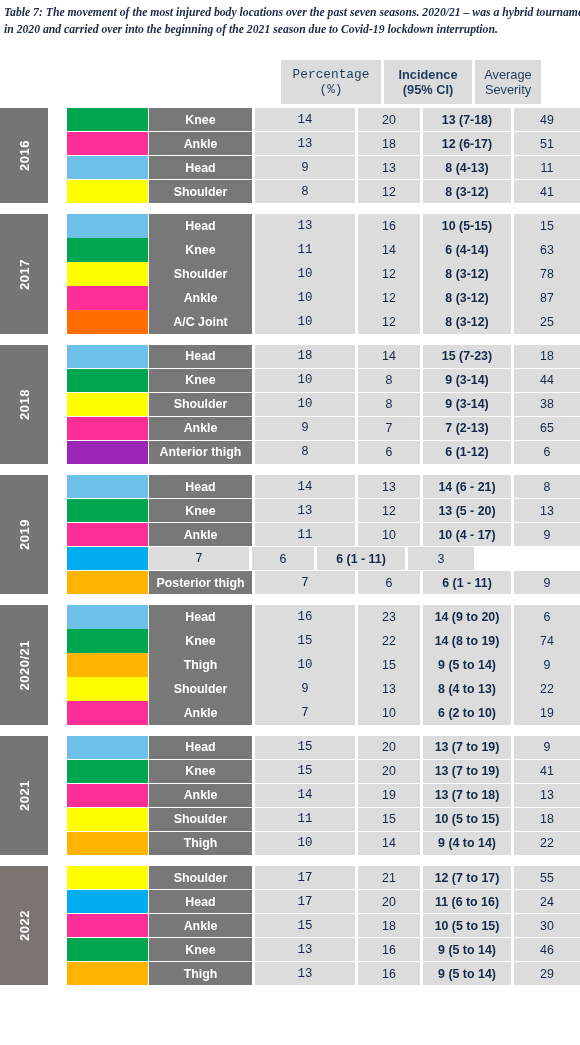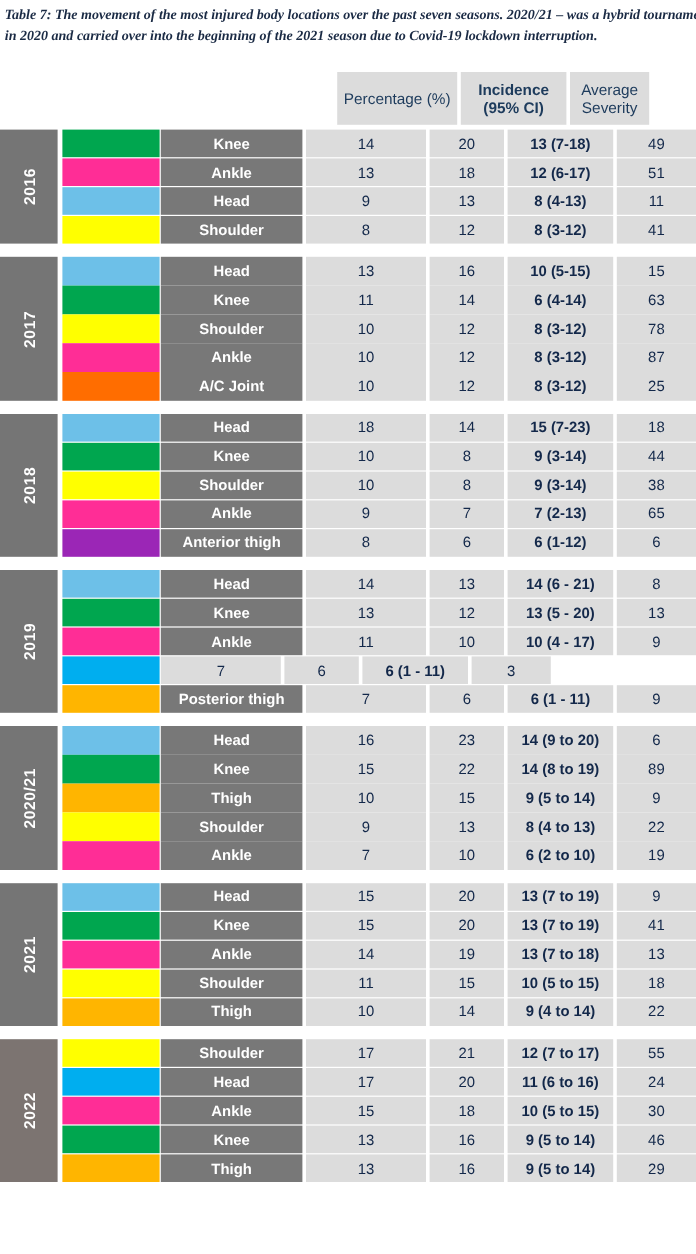--- a/index.html
+++ b/index.html
@@ -57,28 +57,29 @@
     align-items: center;
     justify-content: center;
     text-align: center;
     margin-right: 3px;
     padding: 0 2px;
     box-sizing: border-box;
   }
   .head-cell:last-child { margin-right: 0; }
 
   
-  .c-pct  { width: 100px; flex: 0 0 100px; }
+  .c-pct  { width: 100px; flex: 0 0 100px; font-family: Liberation Mono, monospace; }
   .c-num  { width: 62px;  flex: 0 0 62px;  }
   .c-inc  { width: 88px;  flex: 0 0 88px; font-weight: bold;  }
   .c-sev  { width: 66px;  flex: 0 0 66px;  }
 
   .season-block {
     display: flex;
     margin-bottom: 11px;
+    gap: 15px;
   }
   .year-cell {
     width: 48px;
     flex: 0 0 48px;
     background: #757575;
     color: #ffffff;
     font-size: 13px;
     font-weight: bold;
     display: flex;
     align-items: center;
@@ -335,21 +336,21 @@
             <div class="val-cell c-num">23</div>
             <div class="val-cell c-inc">14 (9 to 20)</div>
             <div class="val-cell c-sev">6</div>
           </div>
           <div class="data-row">
             <div class="swatch" style="background: rgb(0, 166, 79);"></div>
             <div class="loc-cell">Knee</div>
             <div class="val-cell c-pct">15</div>
             <div class="val-cell c-num">22</div>
             <div class="val-cell c-inc">14 (8 to 19)</div>
-            <div class="val-cell c-sev">89</div>
+            <div class="val-cell c-sev">74</div>
           </div>
           <div class="data-row">
             <div class="swatch" style="background: rgb(255, 181, 0);"></div>
             <div class="loc-cell">Thigh</div>
             <div class="val-cell c-pct">10</div>
             <div class="val-cell c-num">15</div>
             <div class="val-cell c-inc">9 (5 to 14)</div>
             <div class="val-cell c-sev">9</div>
           </div>
           <div class="data-row">

